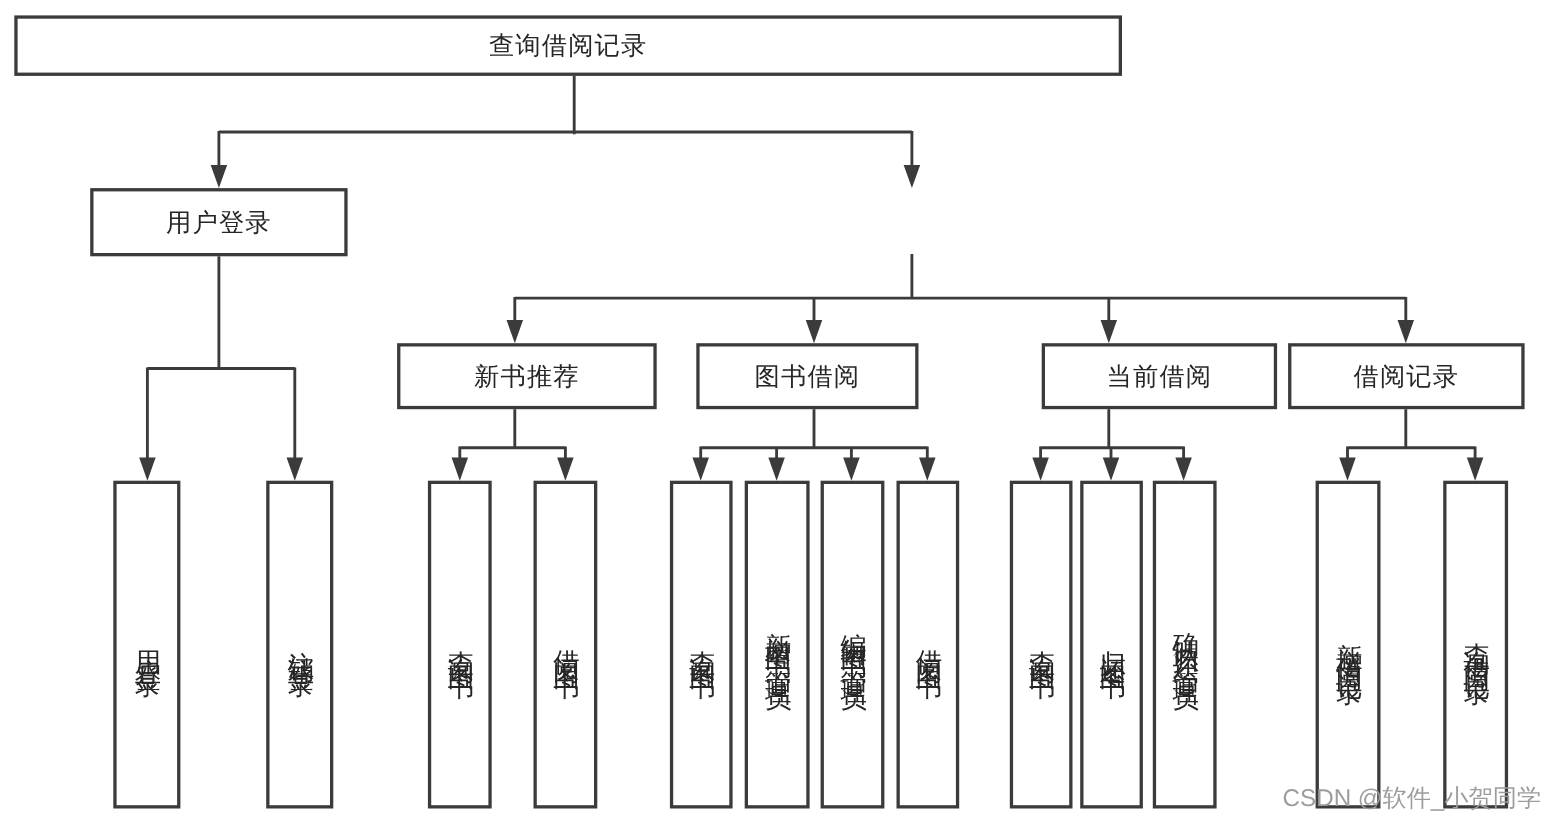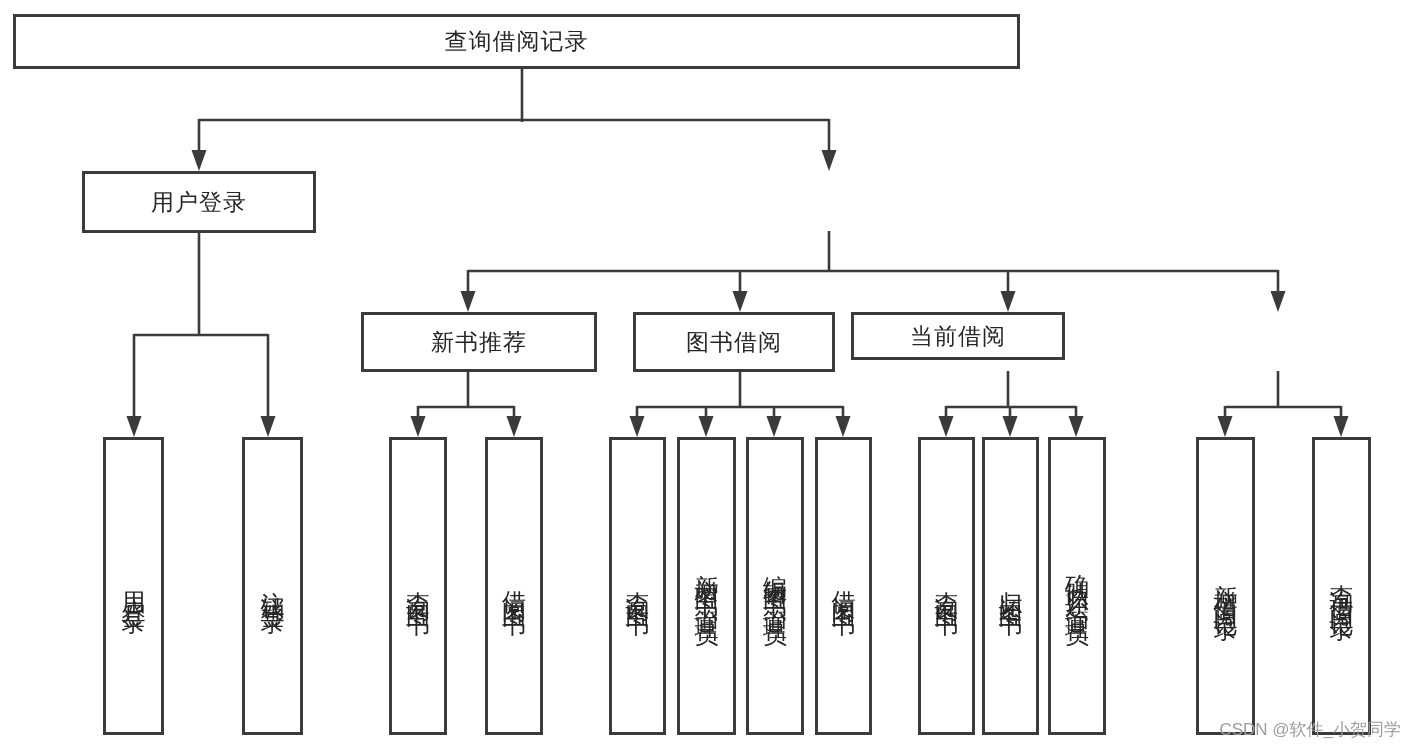--- a/index.html
+++ b/index.html
@@ -29,21 +29,21 @@
     writing-mode:vertical-lr;
     text-orientation:mixed;
     font-size:24px;color:#262626;
     letter-spacing:7px;
     line-height:1;
     white-space:nowrap;
   }
   #watermark{
     position:absolute;
     right:4px;bottom:6px;
-    font-size:17px;
+    font-size:22px;
     color:#9d9d9d;
     z-index:5;
     white-space:nowrap;
   }
 </style>
 </head>
 <body>
 
 <div id="canvas">
 
@@ -112,22 +112,25 @@
   <div class="box" style="left:82px;top:171px;width:234px;height:62px">
     <span class="hlabel">用户登录</span>
   </div>
 
   <div class="box" style="left:361px;top:312px;width:236px;height:60px">
     <span class="hlabel">新书推荐</span>
   </div>
   <div class="box" style="left:633px;top:312px;width:202px;height:60px">
     <span class="hlabel">图书借阅</span>
   </div>
-  <div class="box" style="left:851px;top:312px;width:214px;height:48px">
+  <div class="box" style="left:947px;top:312px;width:214px;height:60px">
     <span class="hlabel">当前借阅</span>
+  </div>
+  <div class="box" style="left:1171px;top:312px;width:215px;height:60px">
+    <span class="hlabel">借阅记录</span>
   </div>
 
   <div class="box" style="left:103px;top:437px;width:61px;height:298px">
     <span class="vlabel">用户登录</span>
   </div>
   <div class="box" style="left:242px;top:437px;width:61px;height:298px">
     <span class="vlabel">注销登录</span>
   </div>
 
   <div class="box" style="left:389px;top:437px;width:58px;height:298px">

